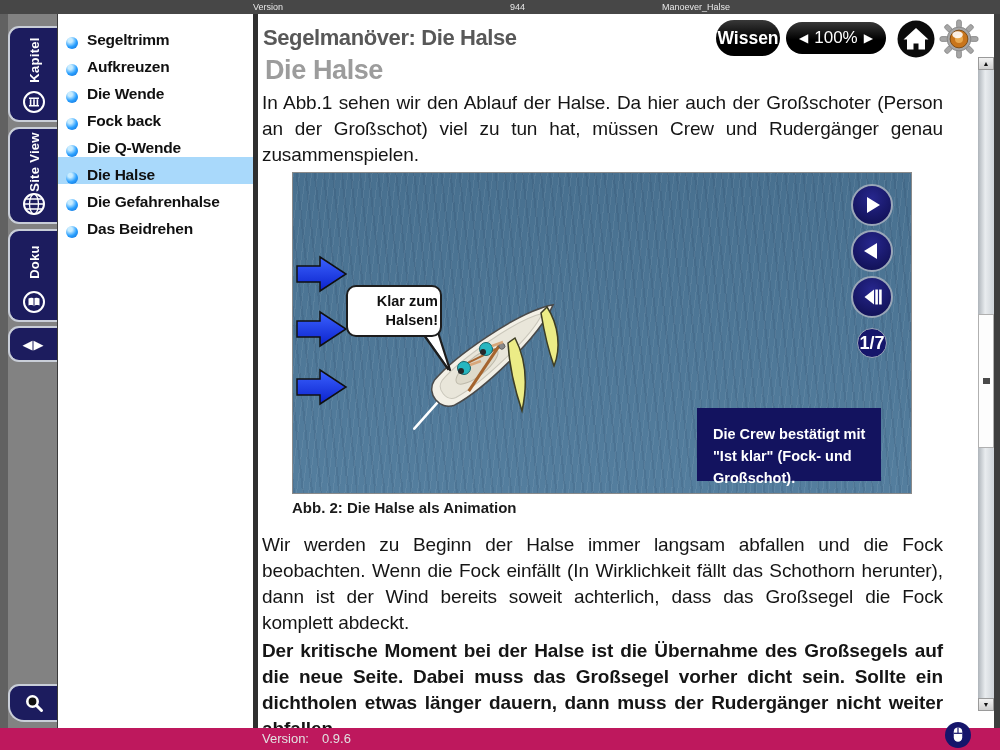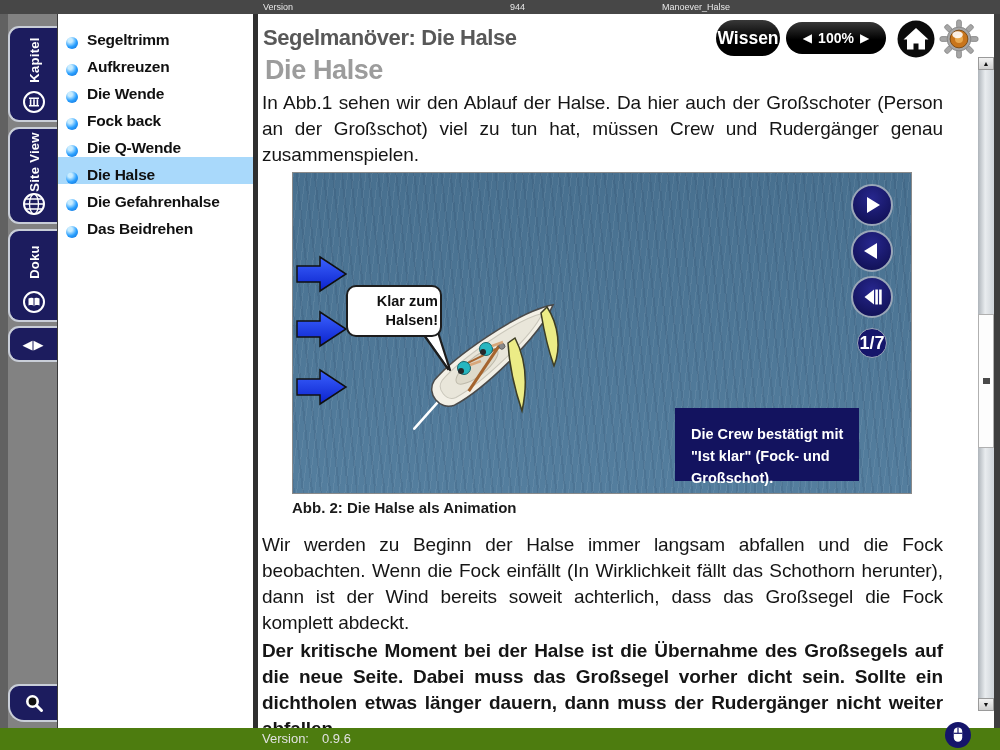--- a/index.html
+++ b/index.html
@@ -1,22 +1,22 @@
 <!DOCTYPE html>
 <html><head>
 <meta charset="utf-8">
 <style>
   html,body{margin:0;padding:0;background:#222;}
   .screen{position:relative;width:1000px;height:750px;background:#fff;overflow:hidden;
           font-family:"Liberation Sans","DejaVu Sans",sans-serif;}
   
   .topbar{position:absolute;left:0;top:0;width:1000px;height:14px;background:#474747;}
   .topbar span{position:absolute;top:0;line-height:14px;font-size:9px;color:#e8e8e8;}
-  .tb-left{left:263px;} .tb-center{left:510px;} .tb-right{left:662px;}
-  .bottombar{position:absolute;left:0;top:728px;width:1000px;height:22px;background:#4d7c0f;}
+  .tb-left{left:253px;} .tb-center{left:510px;} .tb-right{left:662px;}
+  .bottombar{position:absolute;left:0;top:728px;width:1000px;height:22px;background:#be185d;}
   .bottombar span{position:absolute;top:0;line-height:22px;font-size:13px;color:#e2e2e2;}
   .bb-label{left:262px;} .bb-value{left:322px;}
   .mousebtn{position:absolute;left:945px;top:722px;width:26px;height:26px;border-radius:50%;
             background:#15156b;display:flex;align-items:center;justify-content:center;}
   .rightstrip{position:absolute;left:994px;top:14px;width:6px;height:714px;background:#3e3e3e;}
   
   .leftstrip{position:absolute;left:0;top:14px;width:57px;height:714px;
              background:linear-gradient(to right,#616161 0 8px,#828282 8px);}
   .vtab{position:absolute;left:8px;width:49px;background:#1c1c5e;border:2px solid #c9ced8;
         border-right:none;border-radius:11px 0 0 11px;box-sizing:border-box;}
@@ -39,21 +39,21 @@
   .side-label{margin-left:9px;font-size:15.5px;font-weight:bold;color:#101010;letter-spacing:-.2px;}
   .divider{position:absolute;left:253px;top:14px;width:5px;height:714px;background:#2f2f2f;}
   
   .crumb{position:absolute;left:263px;top:25px;font-size:22px;font-weight:bold;color:#585858;letter-spacing:-.4px;}
   .ptitle{position:absolute;left:265px;top:55px;font-size:27px;font-weight:bold;color:#9c9c9c;letter-spacing:-.4px;}
   .pill{position:absolute;background:linear-gradient(180deg,#383838,#000 55%);border-radius:19px;
         display:flex;align-items:center;justify-content:center;color:#fff;}
   .wissen{left:716px;top:20px;width:64px;height:36px;font-size:17.5px;font-weight:bold;}
   .zoompill{left:786px;top:22px;width:100px;height:32px;gap:6px;}
   .zoomarrow{font-size:12px;line-height:1;}
-  .zoomval{font-size:14px;font-weight:bold;}
+  .zoomval{font-size:17px;font-weight:normal;}
   .homebtn{position:absolute;left:897px;top:20px;width:38px;height:38px;}
   .gearbtn{position:absolute;left:939px;top:19px;width:40px;height:40px;}
   
   .para{position:absolute;left:262px;width:681px;font-size:19px;line-height:26px;color:#151515;
         text-align:justify;letter-spacing:-.1px;}
   .p1{top:90px;} .p2{top:532px;} .p3{top:638px;text-align-last:justify;font-weight:bold;}
   .caption{position:absolute;left:292px;top:499px;font-size:15px;font-weight:bold;color:#1b1b1b;}
   
   .frame{position:absolute;left:292px;top:172px;width:618px;height:320px;border:1px solid #8a8a8a;
          box-sizing:content-box;overflow:hidden;background-color:#4d7797;
@@ -65,21 +65,21 @@
   .bubble{position:absolute;left:53px;top:112px;width:88px;height:44px;background:#fff;
           border:2.5px solid #1d1d1d;border-radius:10px;display:flex;align-items:center;justify-content:center;
           text-align:right;font-size:14.5px;font-weight:bold;color:#111;line-height:19px;padding:2px;}
   .pbtn{position:absolute;left:558px;width:42px;height:42px;border-radius:50%;box-sizing:border-box;
         background:radial-gradient(circle at 50% 32%,#27278e,#13135c 75%);border:2px solid #9aa7b8;
         display:flex;align-items:center;justify-content:center;}
   .pbtn-play{top:11px;} .pbtn-prev{top:57px;} .pbtn-rew{top:103px;}
   .counter{position:absolute;left:564px;top:155px;width:30px;height:30px;border-radius:50%;box-sizing:border-box;
         background:#16166b;border:1.5px solid #9aa7b8;display:flex;align-items:center;justify-content:center;
         color:#fff;font-size:18px;font-weight:bold;}
-  .infobox{position:absolute;left:382px;top:235px;width:184px;height:73px;background:#13135f;
+  .infobox{position:absolute;left:404px;top:235px;width:184px;height:73px;background:#13135f;
         box-sizing:border-box;padding:15px 0 16px 16px;color:#fff;font-size:14.5px;font-weight:bold;line-height:22px;}
   
   .vscroll{position:absolute;left:978px;top:57px;width:16px;height:654px;
            background:linear-gradient(to right,#aeb4ba,#e9ecef 45%,#cfd4d9);}
   .sbtn{position:absolute;left:0;width:16px;height:13px;background:linear-gradient(#f2f2f2,#cfcfcf);
         border:1px solid #9a9a9a;box-sizing:border-box;display:flex;align-items:center;justify-content:center;
         font-size:7px;color:#111;line-height:1;}
   .sbtn-up{top:0;} .sbtn-down{bottom:0;}
   .thumb{position:absolute;left:0;top:257px;width:16px;height:134px;background:#fdfdfd;
          border:1px solid #b0b0b0;box-sizing:border-box;display:flex;align-items:center;justify-content:center;}

